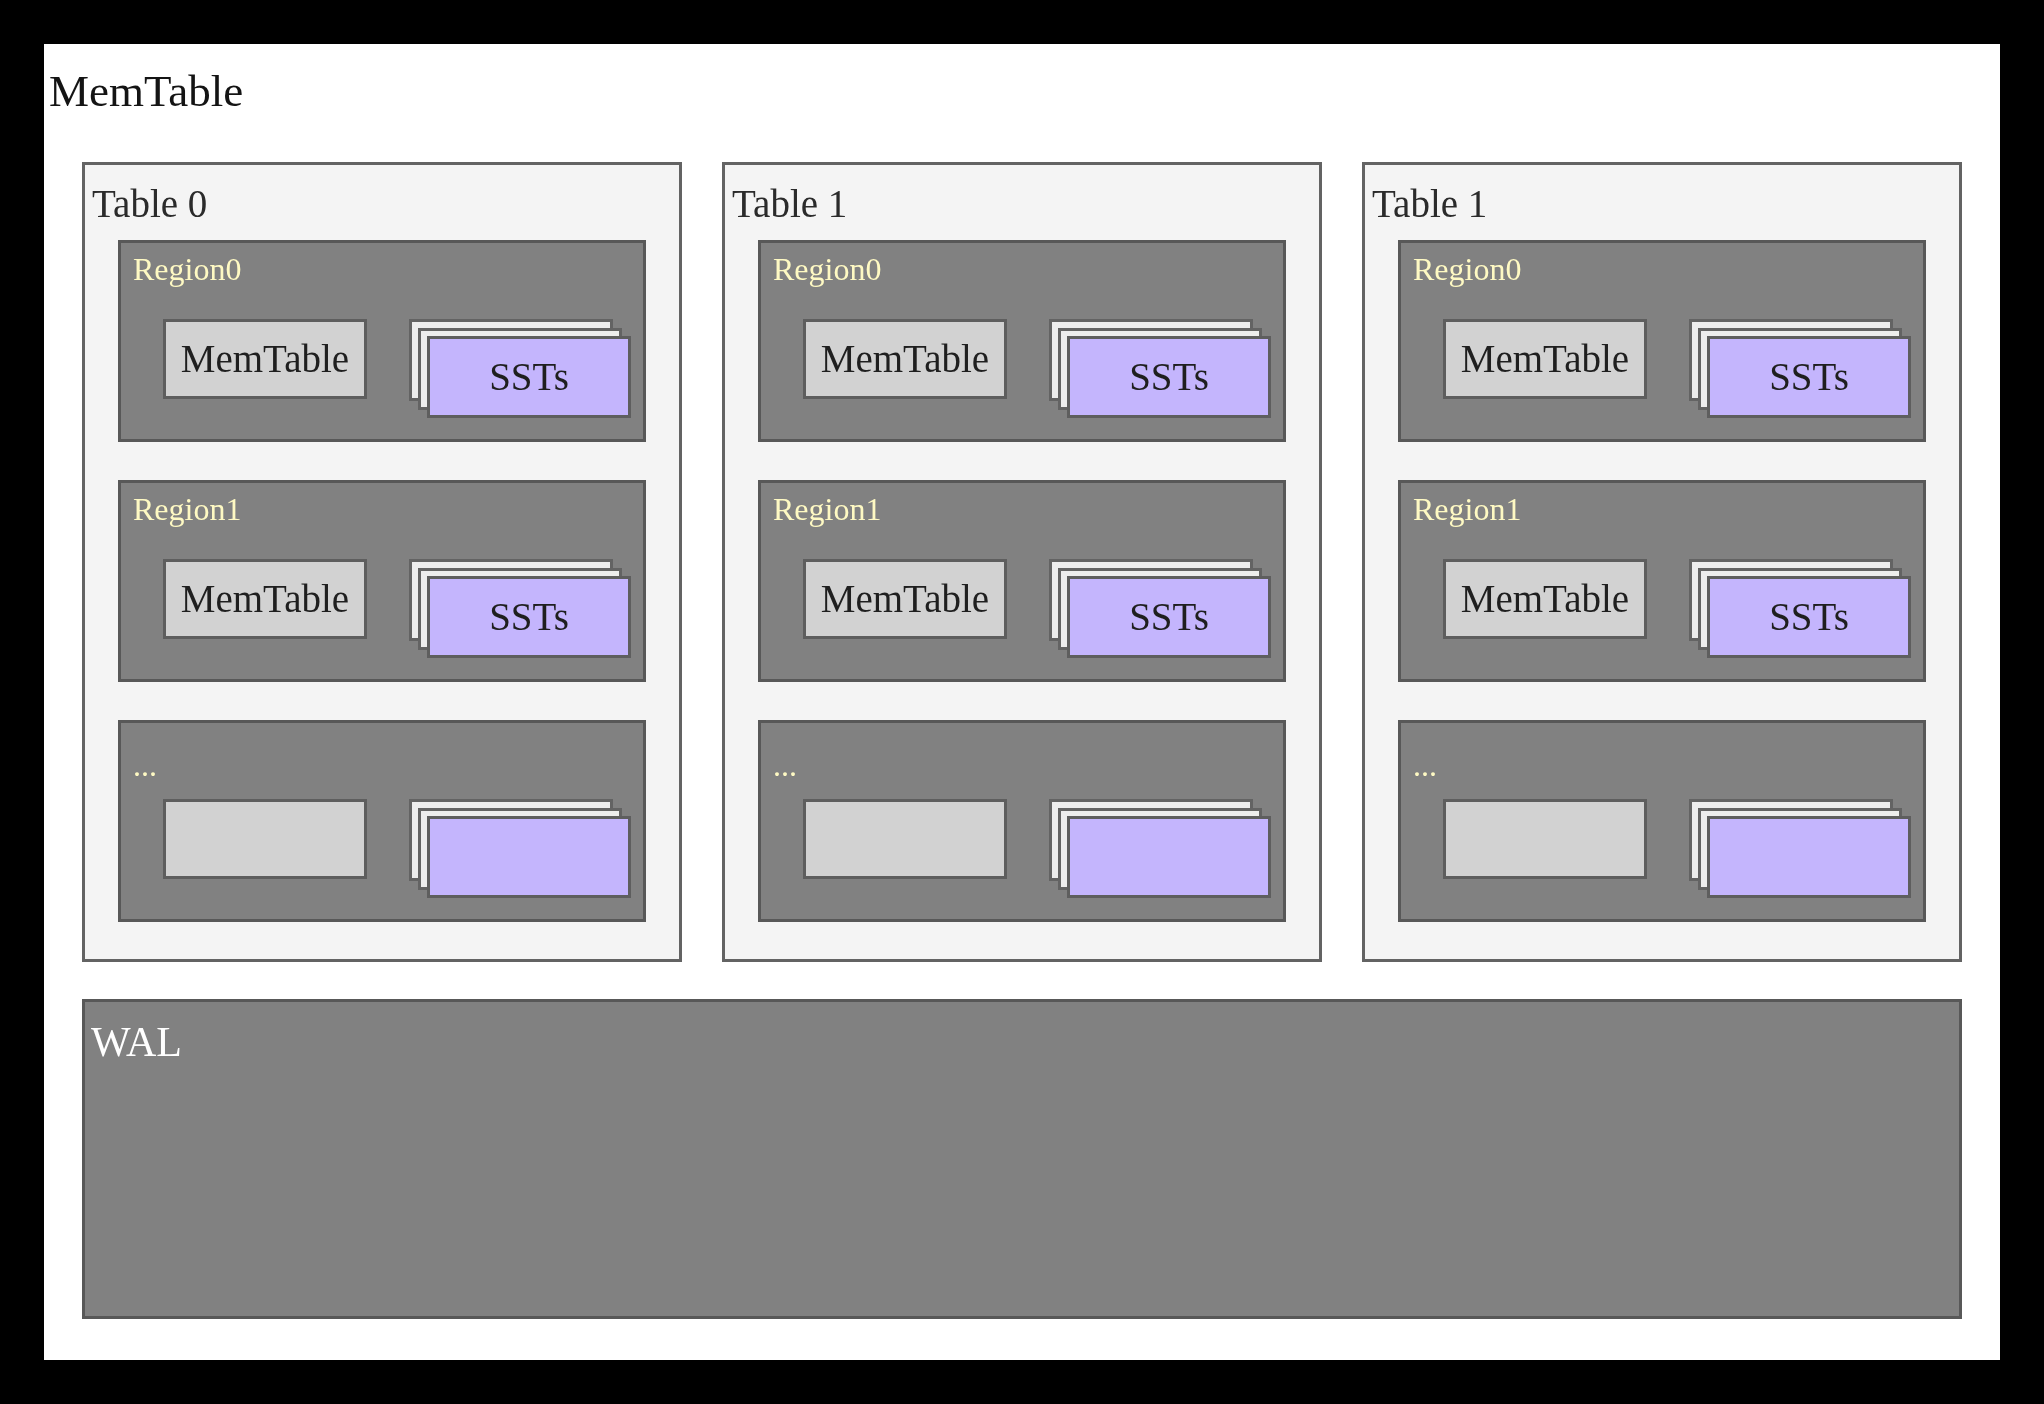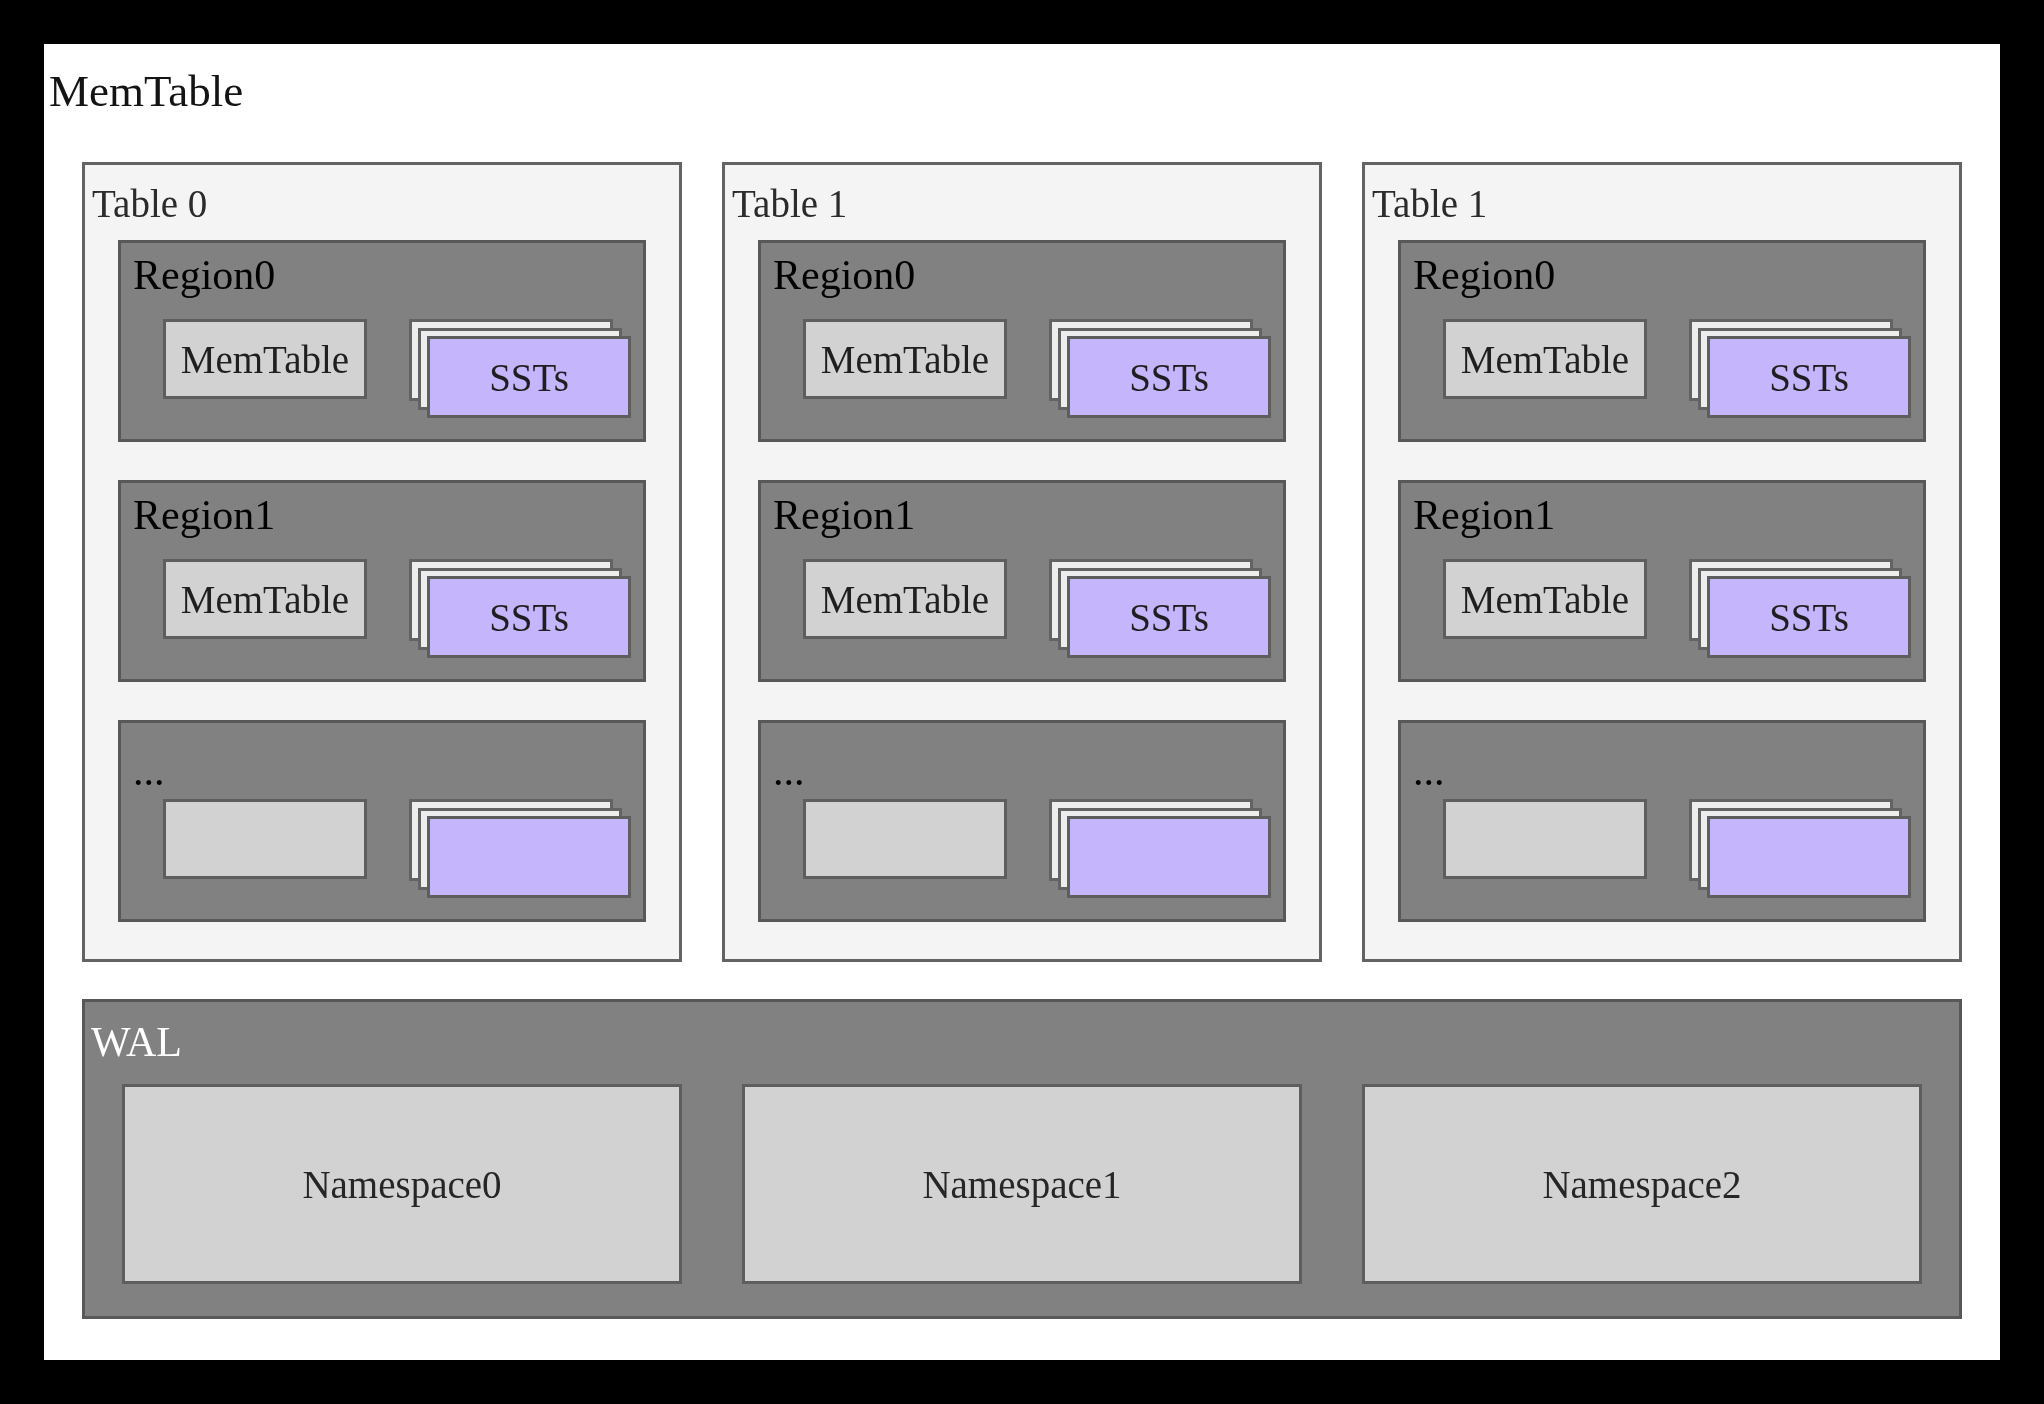--- a/index.html
+++ b/index.html
@@ -38,22 +38,22 @@
   .regions{
     margin:12px 33px 0 33px;
     display:flex;flex-direction:column;gap:38px;
   }
   .region-box{
     box-sizing:border-box;height:202px;
     background:#818181;border:3px solid #585858;
     padding:8px 0 0 12px;
   }
   .region-label{
-    font-size:42px;line-height:1.15;
-    color:#000000;min-height:48px;
+    font-size:32px;line-height:1.15;
+    color:#fef9c3;min-height:48px;
   }
   .region-label.dots{transform:translateY(16px);}
   .region-row{
     display:flex;align-items:flex-start;
     margin:20px 0 0 30px;gap:42px;
   }
   .membox{
     box-sizing:border-box;width:204px;height:80px;
     background:#d2d2d2;border:3px solid #5e5e5e;
     display:flex;align-items:center;justify-content:center;
@@ -218,19 +218,14 @@
             </div>
           </div>
         </div>
       </div>
     </div>
 
   </div>
 
   <div class="wal-box">
     <div class="wal-label">WAL</div>
-    <div class="ns-row">
-      <div class="nsbox">Namespace0</div>
-      <div class="nsbox">Namespace1</div>
-      <div class="nsbox">Namespace2</div>
-    </div>
   </div>
 </div>
 
 </body></html>

